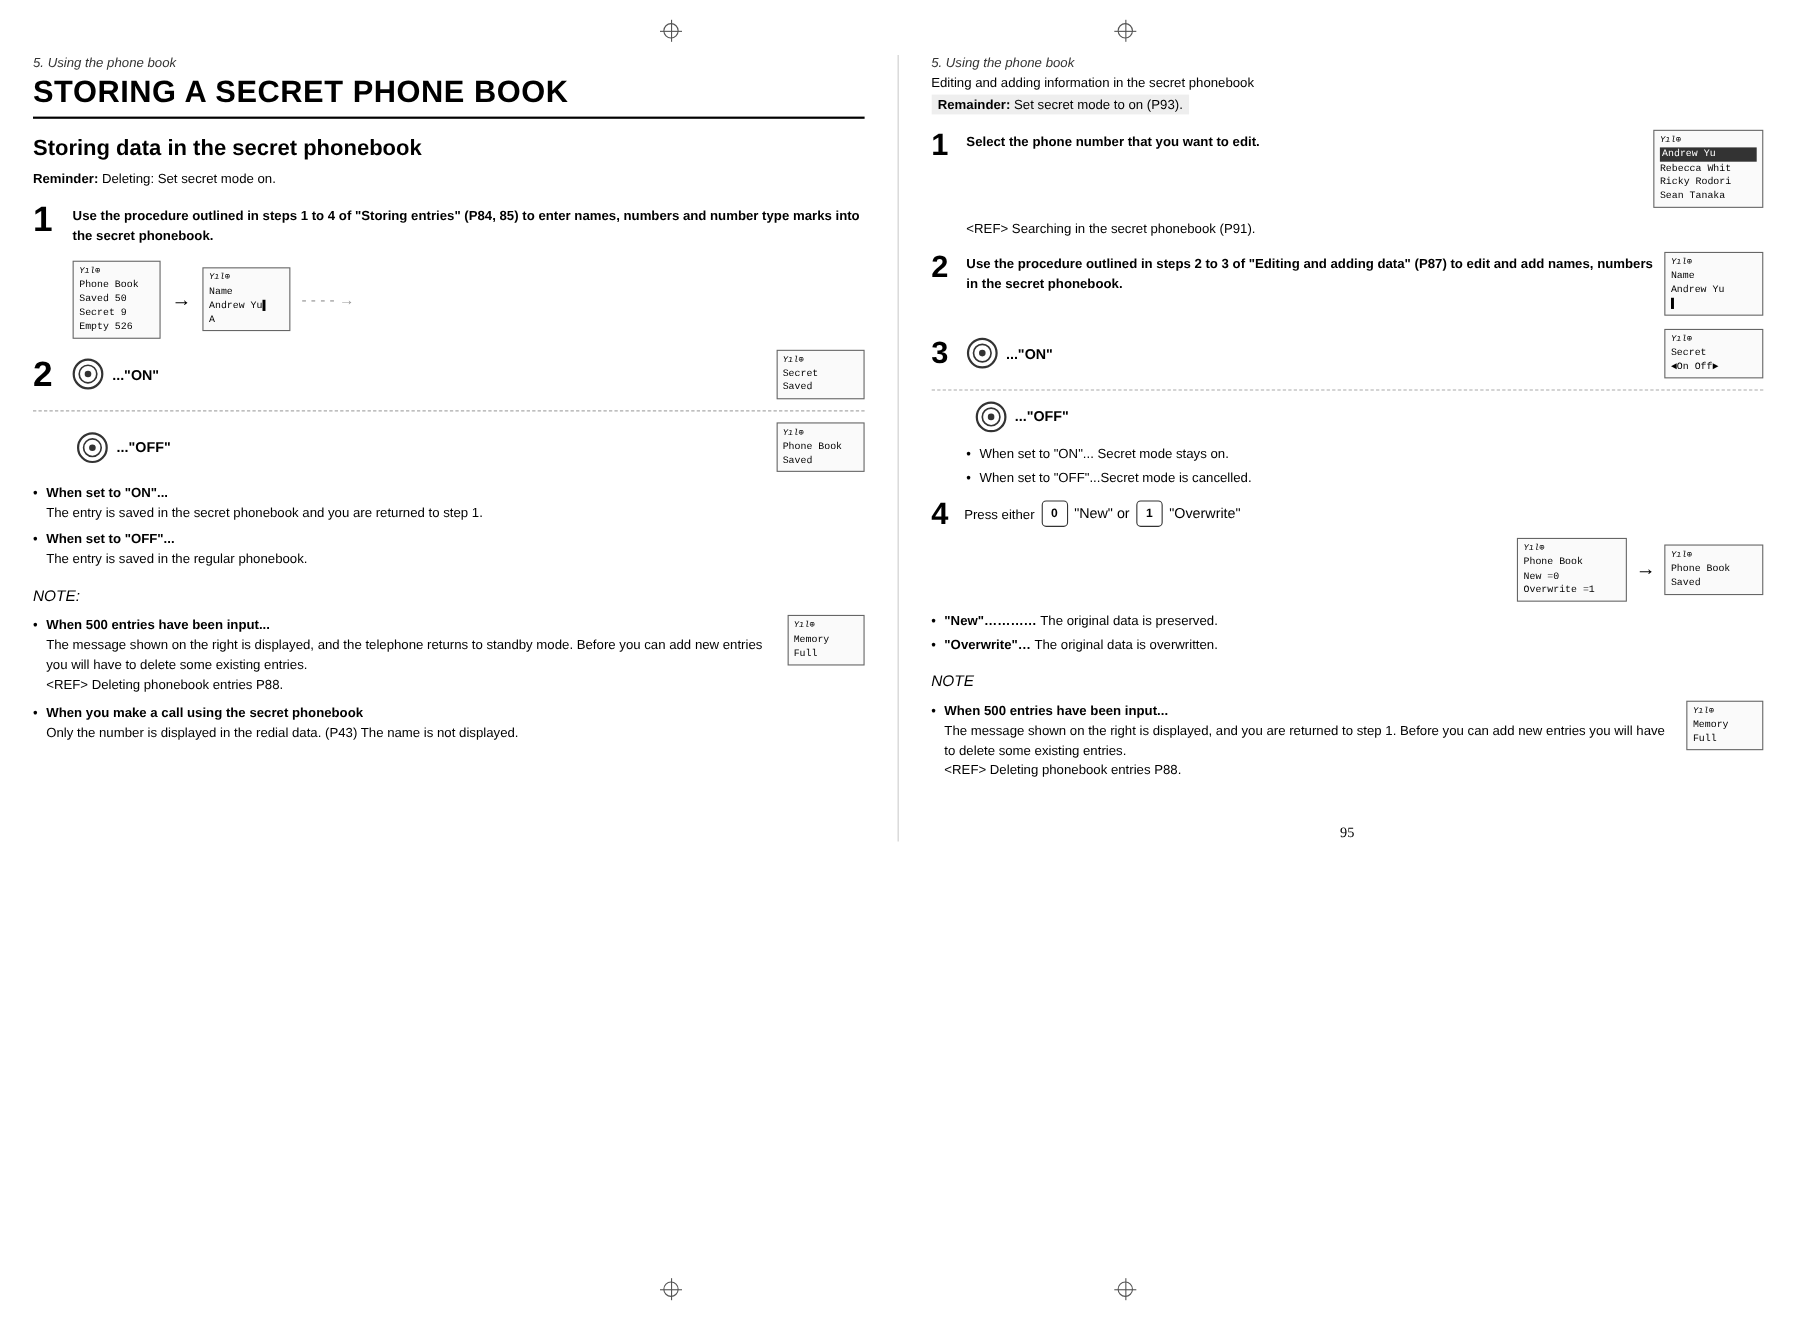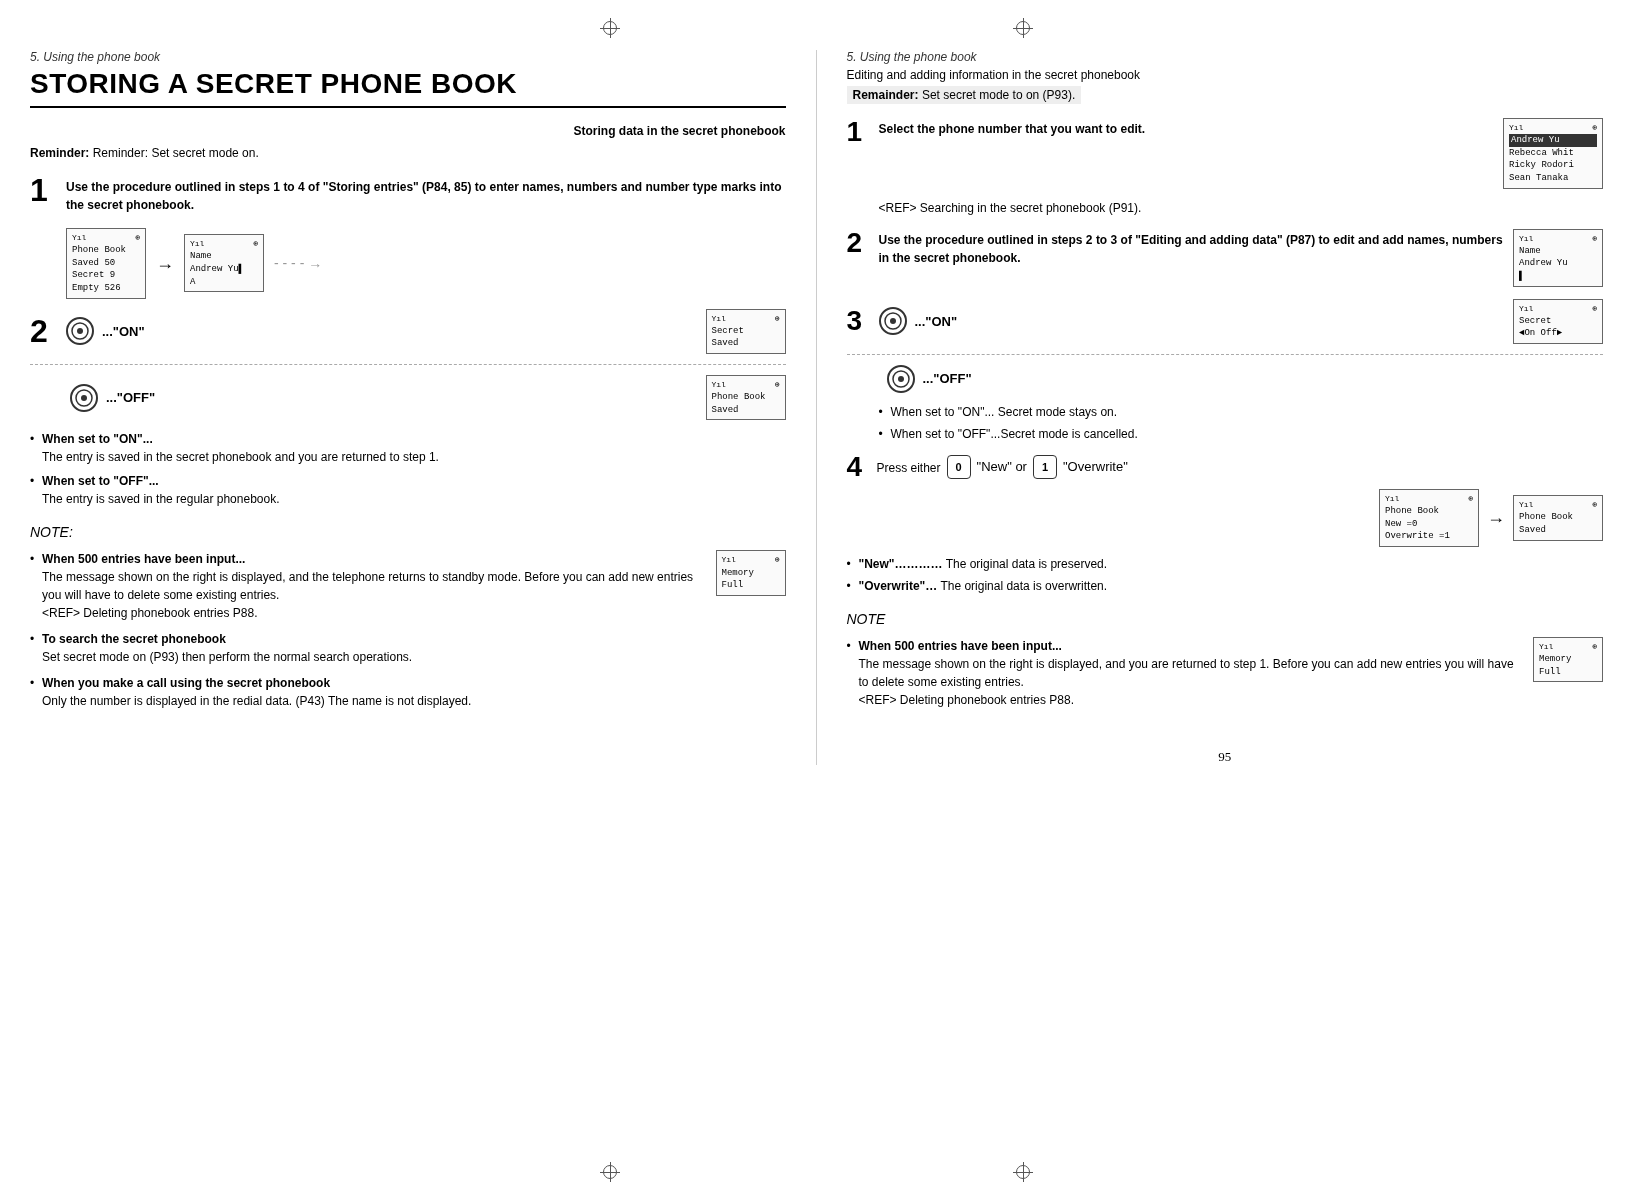--- a/index.html
+++ b/index.html
@@ -105,24 +105,23 @@
       margin-bottom: 16px;
       letter-spacing: 0.5px;
     }
 
     .right-col .section-title {
       font-size: 24px;
     }
 
     
     .subsection-title {
-      font-size: 12px;
+      font-size: 20px;
       font-weight: bold;
       margin-bottom: 8px;
-      text-align: right;
     }
 
     .reminder-line {
       font-size: 12px;
       margin-bottom: 14px;
     }
 
     .reminder-line strong {
       font-weight: bold;
     }
@@ -238,23 +237,23 @@
       font-size: 9px;
       border: 1.5px solid #666;
       padding: 3px 5px;
       min-width: 80px;
       line-height: 1.4;
       background: #fafafa;
     }
 
     .small-screen .sh {
       display: flex;
-      justify-content: space-between;
       font-size: 8px;
       margin-bottom: 1px;
+      font-style: italic;
     }
 
     
     .right-step {
       display: flex;
       align-items: flex-start;
       gap: 8px;
       margin-bottom: 12px;
     }
 
@@ -310,21 +309,21 @@
     </div>
 
   <div class="columns">
 
     <div class="left-col">
       <div class="section-subtitle">5. Using the phone book</div>
       <div class="section-title">STORING A SECRET PHONE BOOK</div>
 
       <div class="subsection-title">Storing data in the secret phonebook</div>
       <div class="reminder-line">
-        <strong>Reminder:</strong> <span style="font-weight:normal;">Reminder: Set secret mode on.</span>
+        <strong>Reminder:</strong> <span style="font-weight:normal;">Deleting: Set secret mode on.</span>
       </div>
 
       <div class="step">
         <div class="step-number">1</div>
         <div class="step-text">
           <strong>Use the procedure outlined in steps 1 to 4 of "Storing entries" (P84, 85) to enter names, numbers and number type marks into the secret phonebook.</strong>
         </div>
       </div>
 
       <div class="screens-row">
@@ -420,24 +419,20 @@
             <div class="small-screen" style="min-width:70px;">
               <div class="sh">
                   <span>Yıl</span>
                   <span>⊕</span>
                 </div>
               <div>Memory</div>
               <div>Full</div>
             </div>
           </li>
           <li style="margin-top:8px;">
-            <strong>To search the secret phonebook</strong><br>
-            <span>Set secret mode on (P93) then perform the normal search operations.</span>
-          </li>
-          <li style="margin-top:8px;">
             <strong>When you make a call using the secret phonebook</strong><br>
             <span>Only the number is displayed in the redial data. (P43) The name is not displayed.</span>
           </li>
         </ul>
       </div>
 
     </div>
 
     <div class="right-col">
       <div class="section-subtitle">5. Using the phone book</div>

